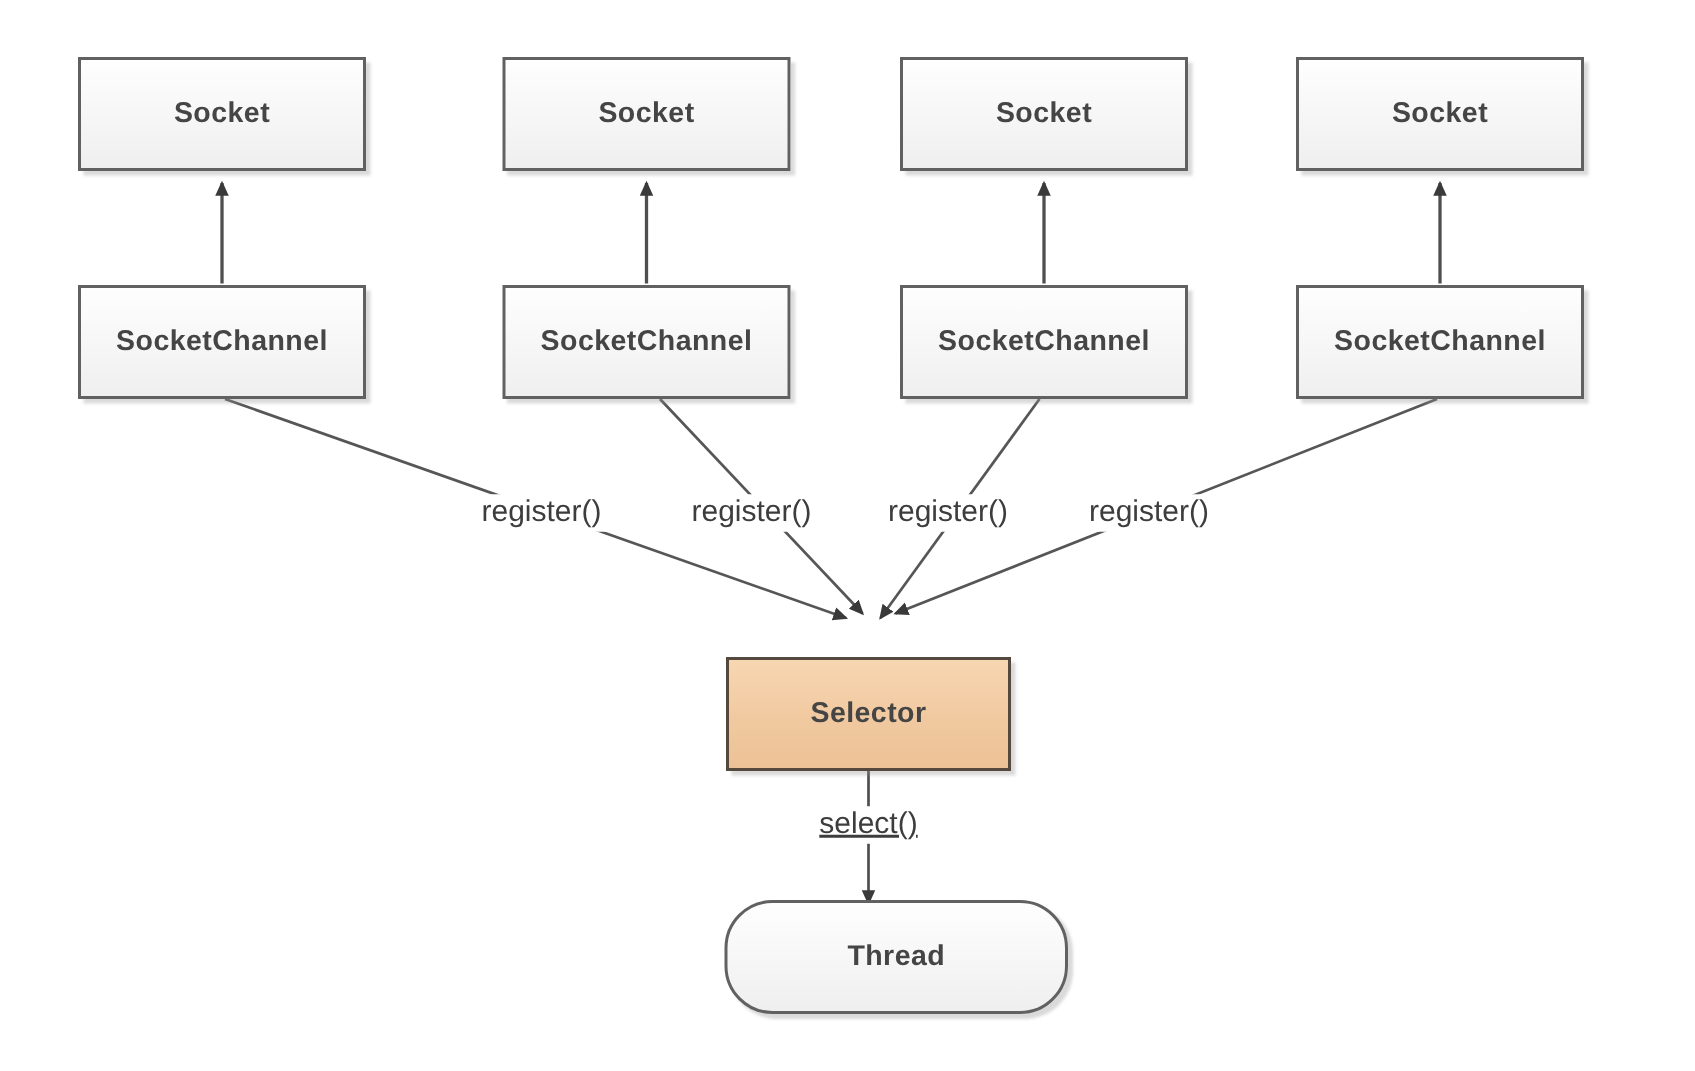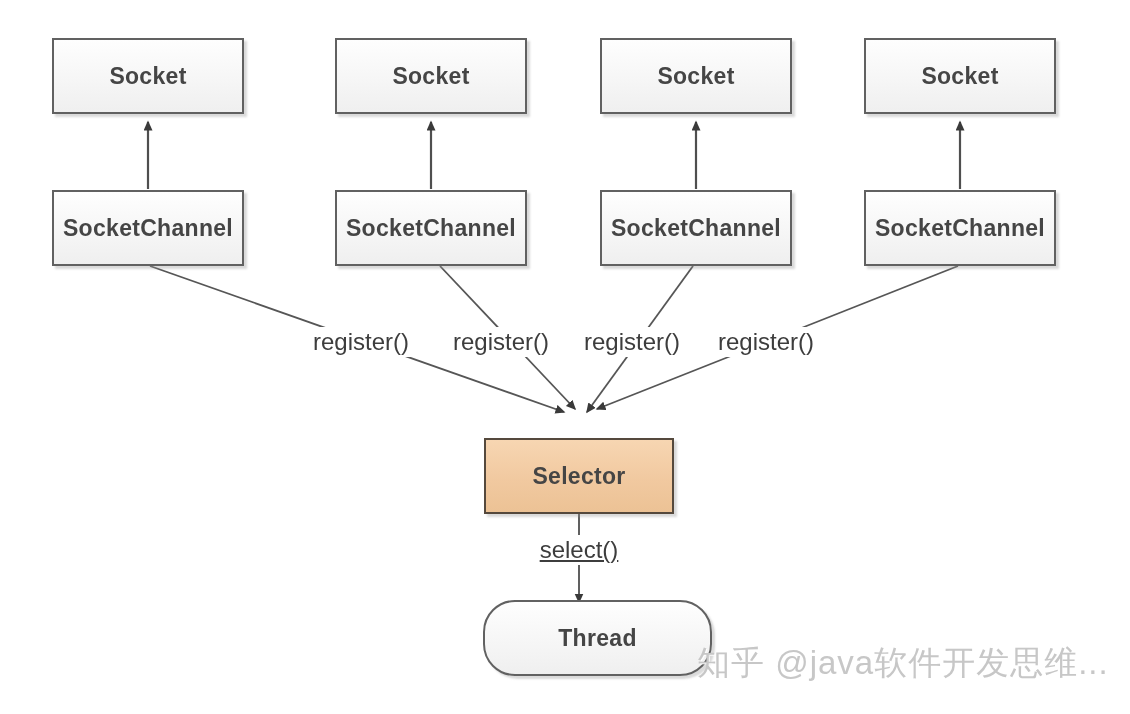--- a/index.html
+++ b/index.html
@@ -26,35 +26,35 @@
     position: absolute;
     width: 192px;
     height: 76px;
     box-sizing: border-box;
     border: 2px solid #616161;
     background: linear-gradient(180deg, #fefefe 0%, #f6f6f6 55%, #efefef 100%);
     box-shadow: 3px 3px 2px rgba(150,150,150,0.35);
     display: flex;
     align-items: center;
     justify-content: center;
-    font-size: 23px;
+    font-size: 19px;
     font-weight: bold;
     color: #454545;
     letter-spacing: 0.3px;
   }
   .node-selector {
     background: linear-gradient(180deg, #f7d6b2 0%, #f1c9a0 55%, #ecc295 100%);
     border-color: #55493d;
   }
   .edge-label {
     position: absolute;
     transform: translate(-50%, -50%);
     background: #ffffff;
     padding: 1px 4px;
-    font-size: 24px;
+    font-size: 20px;
     color: #3d3d3d;
     white-space: nowrap;
   }
   .watermark {
     position: absolute;
     left: 697px;
     top: 641px;
     font-size: 33px;
     color: #c7c7c7;
     letter-spacing: 1px;
@@ -129,15 +129,14 @@
   <div class="node node-selector" style="left:484px; top:416px; width:190px;margin-top:22px;">
     <span>Selector</span>
   </div>
 
   <div class="edge-label" style="left:579px; top:550px;text-decoration:underline;">select()</div>
 
   <div class="node" style="left:483px; top:600px; width:229px;border-radius:32px;">
     <span>Thread</span>
   </div>
 
-  <div class="watermark">知乎 @java软件开发思维...</div>
 
 </div>
 
 </body></html>

